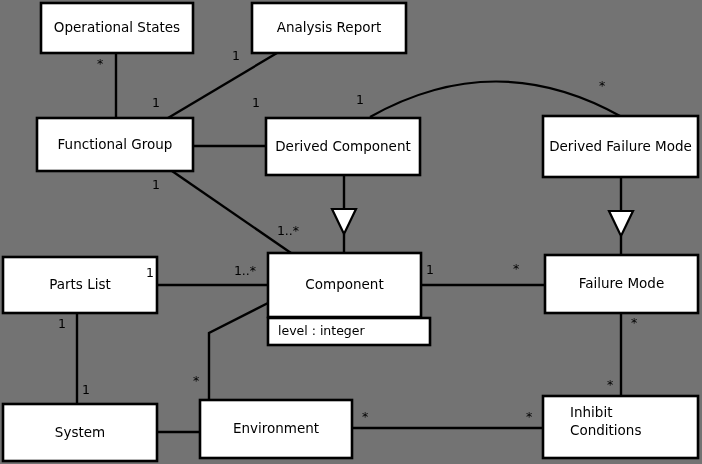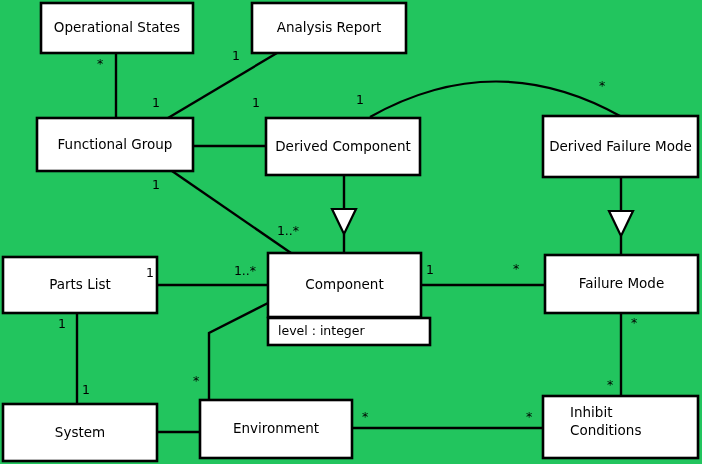--- a/index.html
+++ b/index.html
@@ -5,21 +5,21 @@
 <style>
   html, body {
     margin: 0;
     padding: 0;
     background: #ffffff;
   }
   #diagram-root {
     position: relative;
     width: 702px;
     height: 464px;
-    background: #22c55e;
+    background: #737373;
     overflow: hidden;
     font-family: "DejaVu Sans", sans-serif;
   }
   svg#uml-canvas {
     position: absolute;
     left: 0;
     top: 0;
     width: 702px;
     height: 464px;
   }

